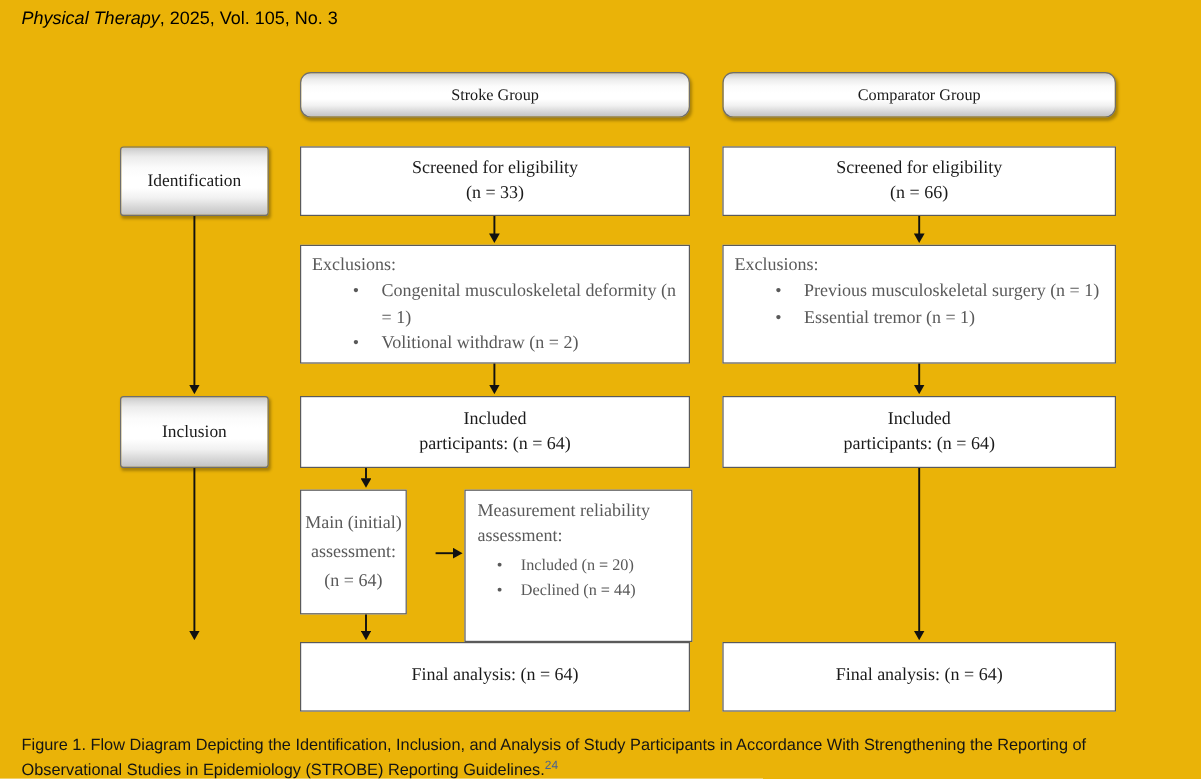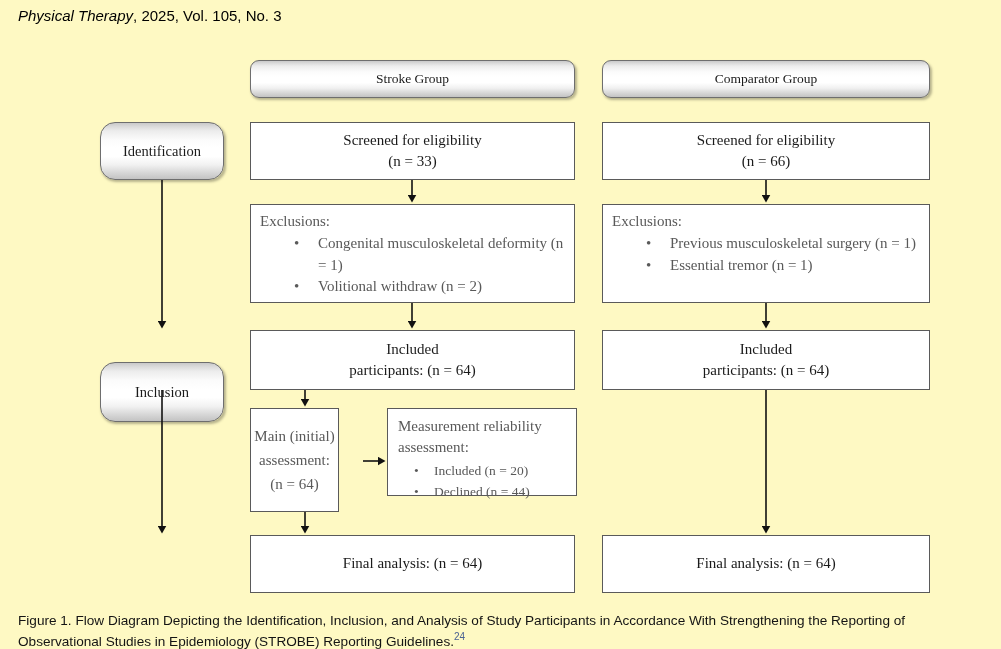--- a/index.html
+++ b/index.html
@@ -6,21 +6,21 @@
     --box-border:#5a5a5a;
     --gray-text:#595959;
     --black-text:#1a1a1a;
     --reference-blue:#4a6292;
   }
   *{margin:0;padding:0;box-sizing:border-box;}
   html,body{background:#fff;}
   .page{
     position:relative;
     width:1001px;height:649px;
-    background:#fef9c3;
+    background:#eab308;
     font-family:"Liberation Serif", serif;
     overflow:hidden;
   }
   .journal-header{
     position:absolute;left:18px;top:7px;
     font-family:"Liberation Sans", sans-serif;
     font-size:15px;color:#000;
   }
   .journal-header .jt{font-style:italic;}
 
@@ -30,21 +30,21 @@
     border:1px solid #6e6e6e;
     background:linear-gradient(180deg,
       #c9c9c9 0%, #dcdcdc 7%, #ececec 14%, #fbfbfb 30%,
       #ffffff 45%, #ffffff 60%, #f1f1f1 75%, #dadada 87%, #c3c3c3 100%);
     box-shadow:1.5px 2px 2.5px rgba(0,0,0,0.28);
     display:flex;align-items:center;justify-content:center;
     text-align:center;
     font-weight:normal;color:var(--black-text);
   }
   .group-header{border-radius:9px;font-size:13.5px;height:38px;top:60px;}
-  .stage{left:100px;width:124px;border-radius:15px;font-size:14.5px;}
+  .stage{left:100px;width:124px;border-radius:3px;font-size:14.5px;}
 
   
   .fbox{
     position:absolute;
     border:1.4px solid var(--box-border);
     background:#fff;
     font-size:15px;color:var(--black-text);
     line-height:1.42;
   }
   .center{display:flex;flex-direction:column;align-items:center;justify-content:center;text-align:center;}
@@ -89,21 +89,21 @@
   <div class="pill group-header col-stroke">
     <span>Stroke Group</span>
   </div>
   <div class="pill group-header col-comp">
     <span>Comparator Group</span>
   </div>
 
   <div class="pill stage" style="top:122px;height:58px;">
     <span>Identification</span>
   </div>
-  <div class="pill stage" style="top:330px;height:60px;margin-top:32px;">
+  <div class="pill stage" style="top:330px;height:60px;">
     <span>Inclusion</span>
   </div>
 
   <div class="fbox center col-stroke" style="top:122px;height:58px;">
     <div>Screened for eligibility</div>
     <div>(n = 33)</div>
   </div>
 
   <div class="fbox graytext col-stroke" style="top:204px;height:99px;">
     <div class="ex-title">Exclusions:</div>
@@ -123,21 +123,21 @@
     <div>Included</div>
     <div>participants: (n = 64)</div>
   </div>
 
   <div class="fbox center graytext" style="left:250px;top:408px;width:89px;height:104px;line-height:1.6;">
     <div>Main (initial)</div>
     <div>assessment:</div>
     <div>(n = 64)</div>
   </div>
 
-  <div class="fbox graytext" style="left:387px;top:408px;width:190px;height:88px;">
+  <div class="fbox graytext" style="left:387px;top:408px;width:190px;height:127px;">
     <div class="meas-title">Measurement reliability assessment:</div>
     <div class="meas-items">
       <div class="bullet-item">
         <span class="bullet">•</span>
         <span class="bullet-text">Included (n = 20)</span>
       </div>
       <div class="bullet-item">
         <span class="bullet">•</span>
         <span class="bullet-text">Declined (n = 44)</span>
       </div>

